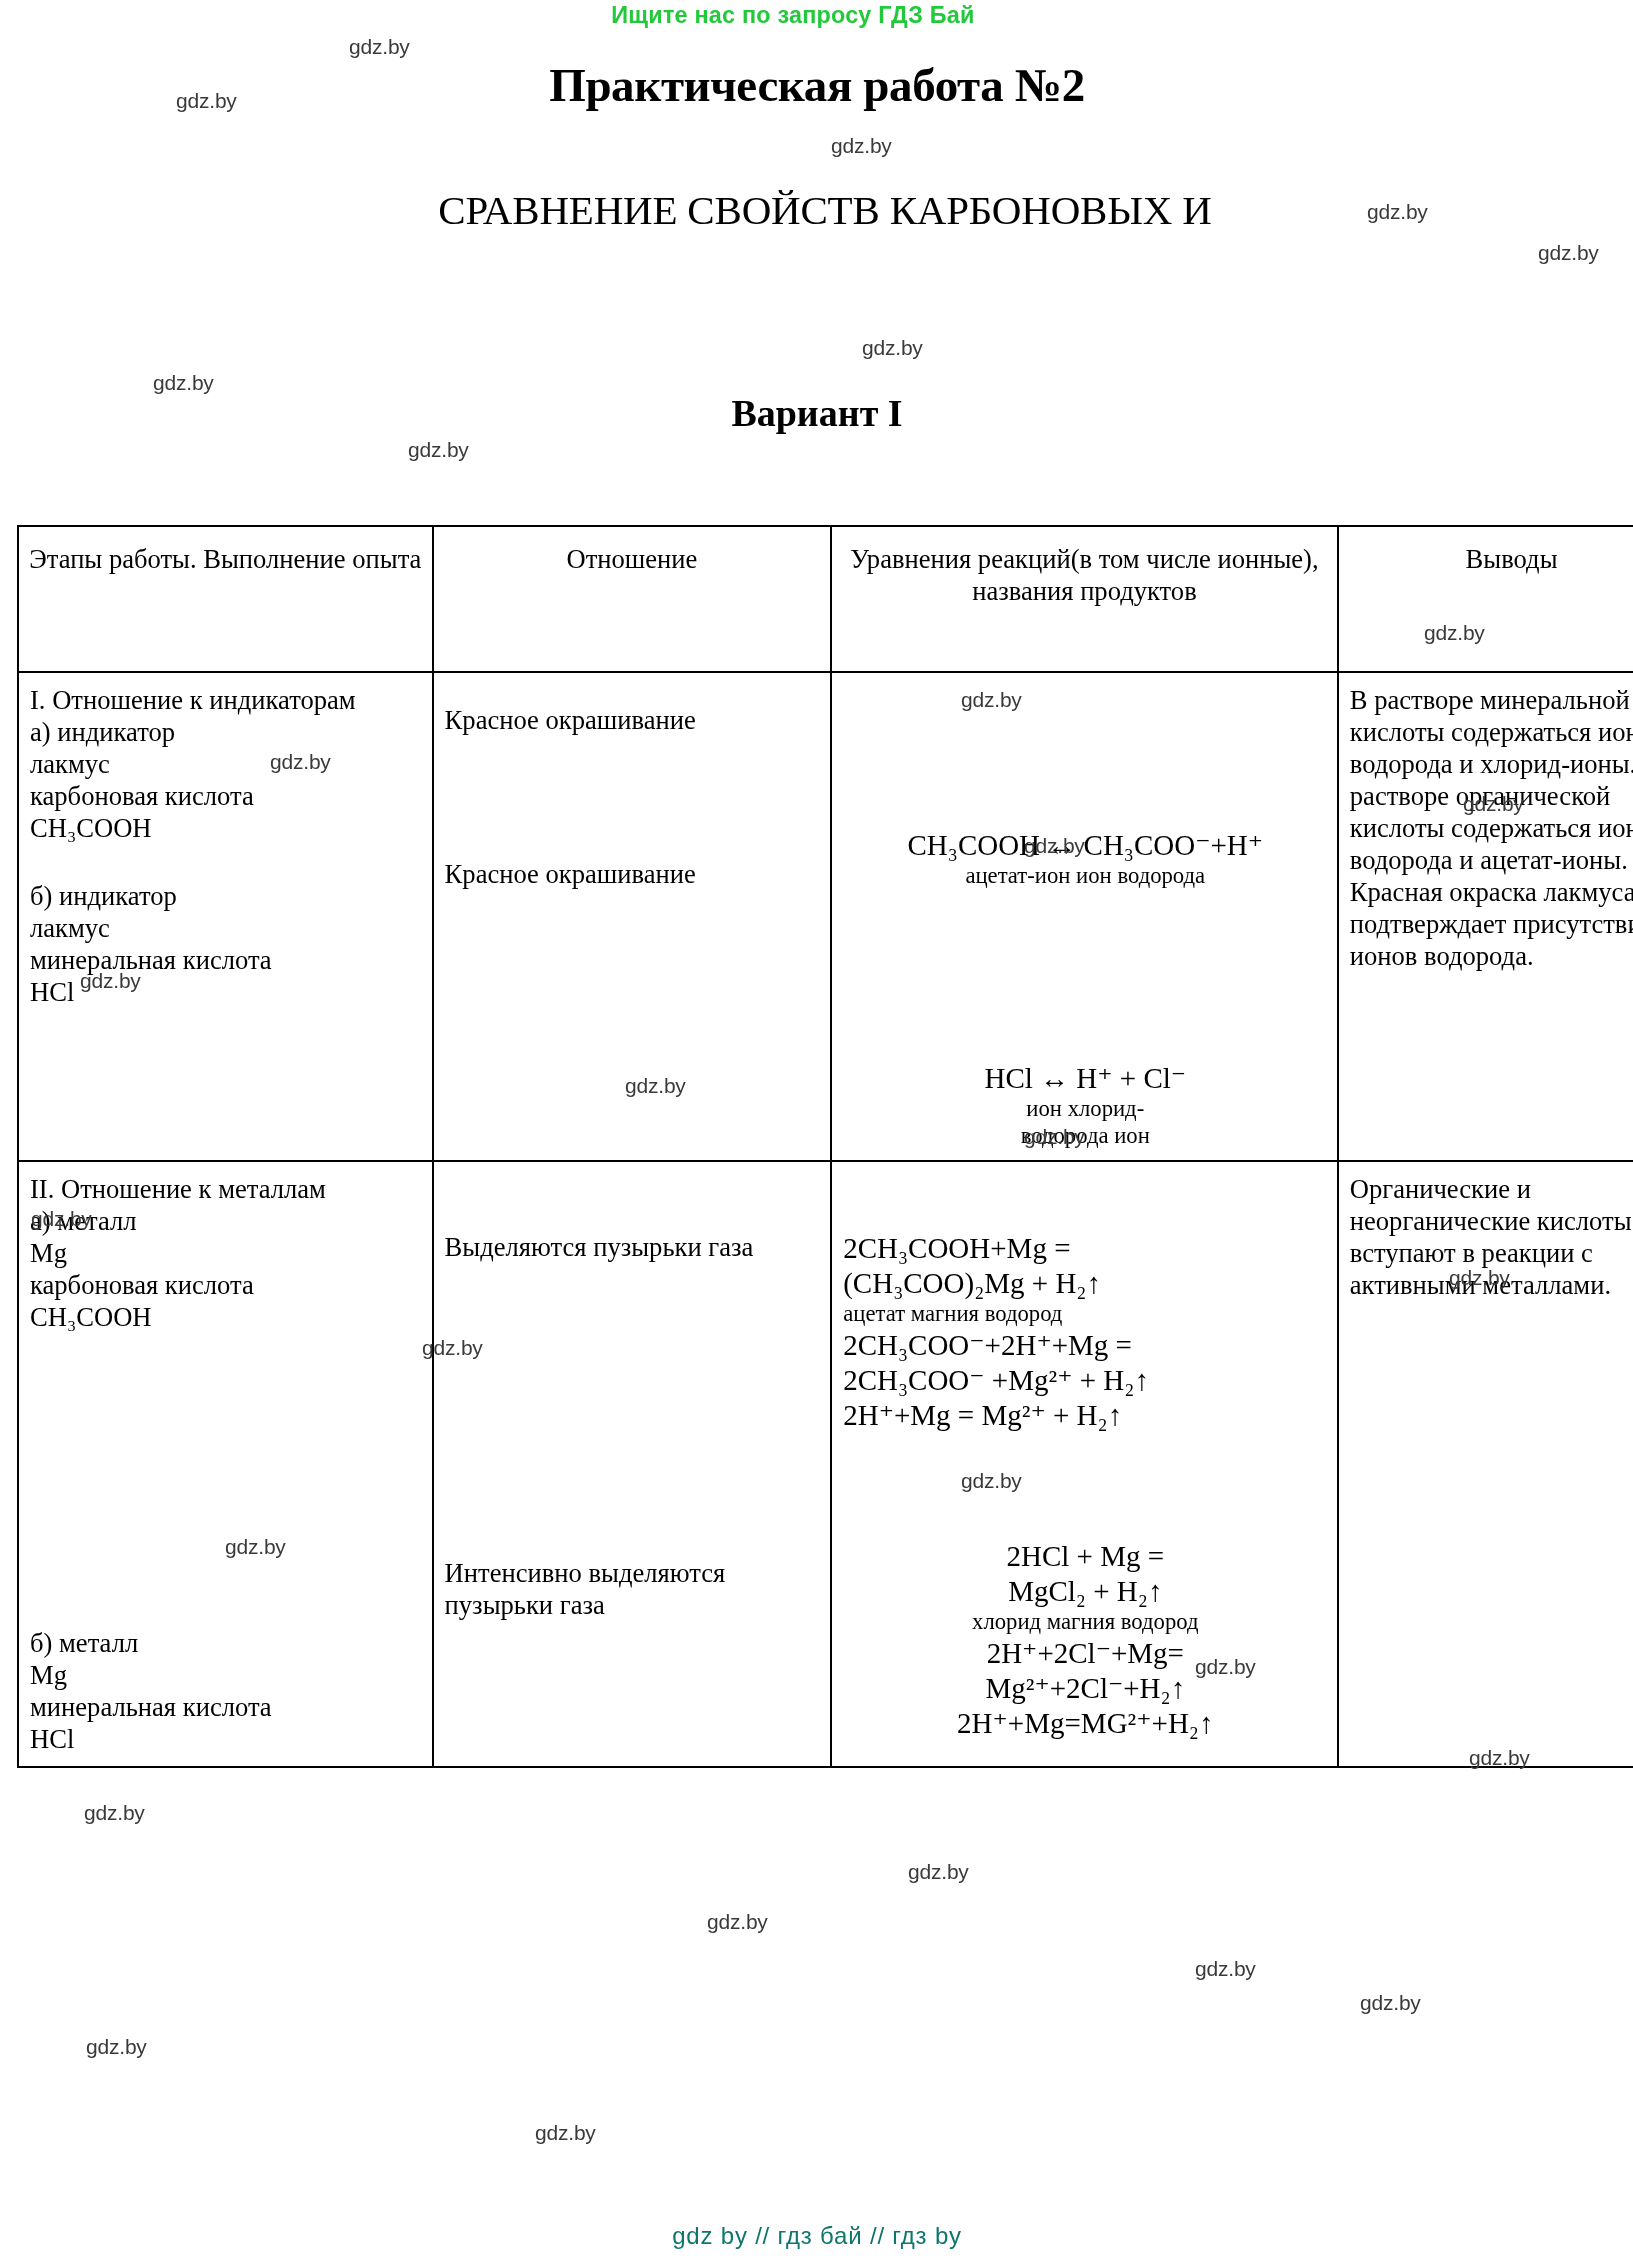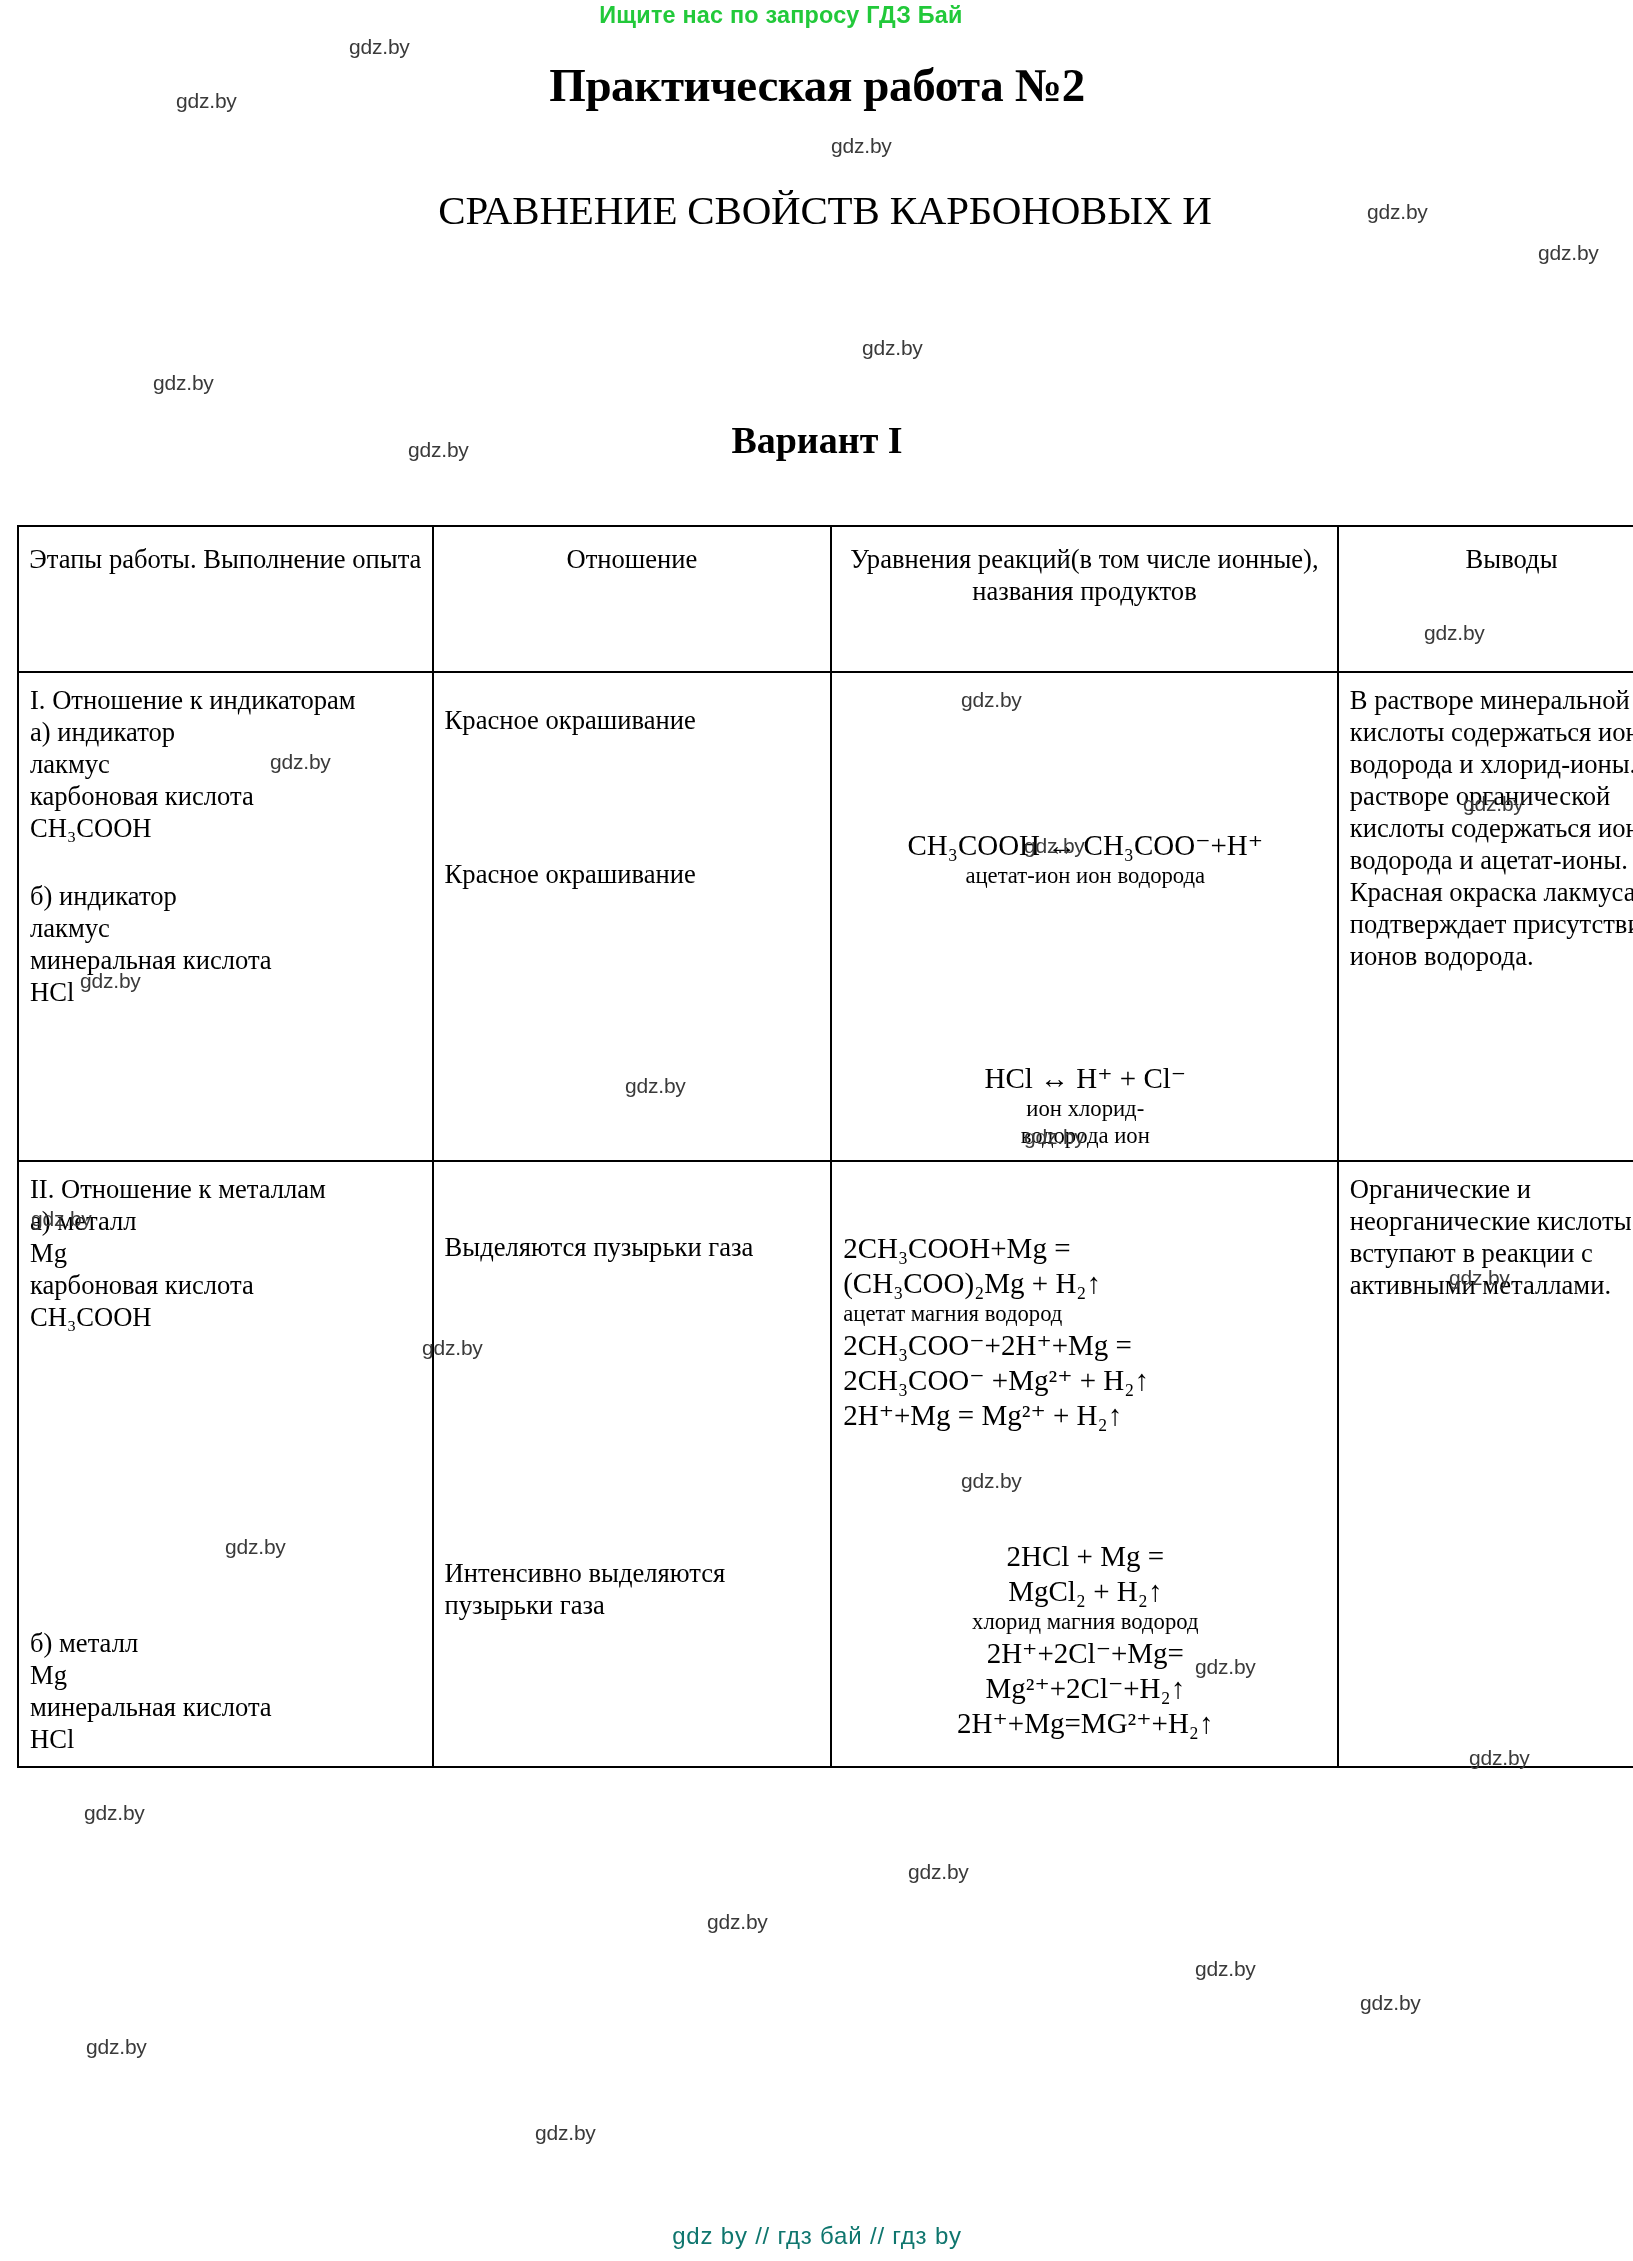--- a/index.html
+++ b/index.html
@@ -26,21 +26,21 @@
     white-space: nowrap;
     z-index: 5;
     pointer-events: none;
     letter-spacing: -0.2px;
   }
 
   
   .promo {
     position: absolute;
     top: 1.6px;
-    left: 0;
+    left: 12px;
     width: 1514px;
     text-align: center;
     font-family: "Liberation Sans", "DejaVu Sans", sans-serif;
     font-size: 23.4px;
     font-weight: bold;
     color: #22c93a;
     letter-spacing: 0.2px;
     padding-left: 24px;
   }
 
@@ -67,21 +67,20 @@
     padding-left: 8px;
   }
   .doc-variant {
     position: absolute;
     top: 391px;
     left: 0;
     width: 1634px;
     text-align: center;
     font-size: 38px;
     font-weight: bold;
-    margin-top: 27px;
   }
 
   
   table.work {
     position: absolute;
     top: 525px;
     left: 17px;
     width: 1599px;
     border-collapse: collapse;
     table-layout: fixed;

